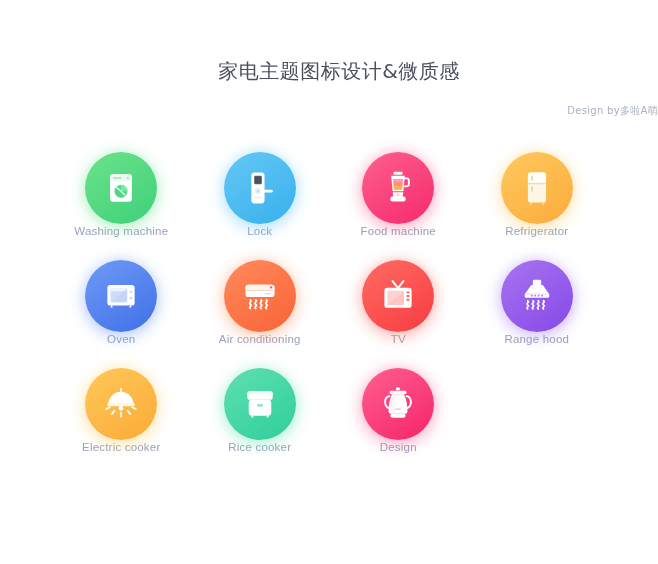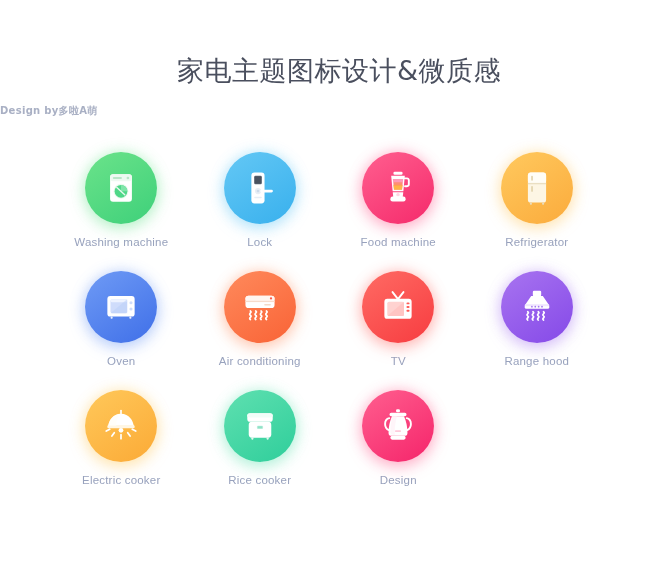--- a/index.html
+++ b/index.html
@@ -16,38 +16,37 @@
   }
   .page {
     width: 658px;
     height: 564px;
     box-sizing: border-box;
     padding-top: 54px;
     background: #ffffff;
   }
   .title {
     text-align: center;
-    font-size: 27px;
+    font-size: 20px;
     line-height: 34px;
     letter-spacing: 0.5px;
     color: #4a4f5e;
     font-weight: 400;
     margin: 0;
     font-family: "DejaVu Sans", "Liberation Sans", sans-serif;
     padding-left: 20px;
   }
   .subtitle {
-    text-align: left;
+    text-align: right;
     font-size: 10px;
     line-height: 14px;
     color: #a9b0c4;
     margin: 16px 0 0 0;
     letter-spacing: 0.3px;
     font-family: "DejaVu Sans", "Liberation Sans", sans-serif;
-    font-weight: bold;
   }
   .grid {
     margin-top: 34px;
     padding: 0 52px;
     display: grid;
     grid-template-columns: repeat(4, 1fr);
     grid-row-gap: 22px;
   }
   .cell {
     display: flex;
@@ -58,21 +57,20 @@
     width: 72px;
     height: 72px;
     border-radius: 50%;
     display: flex;
     align-items: center;
     justify-content: center;
     position: relative;
   }
   .badge svg { display: block; overflow: visible; }
   .label {
-    margin-top: 11px;
     font-size: 11.5px;
     line-height: 14px;
     color: #98a2bd;
     letter-spacing: 0.2px;
     text-align: center;
     white-space: nowrap;
   }
 </style>
 </head>
 <body>

